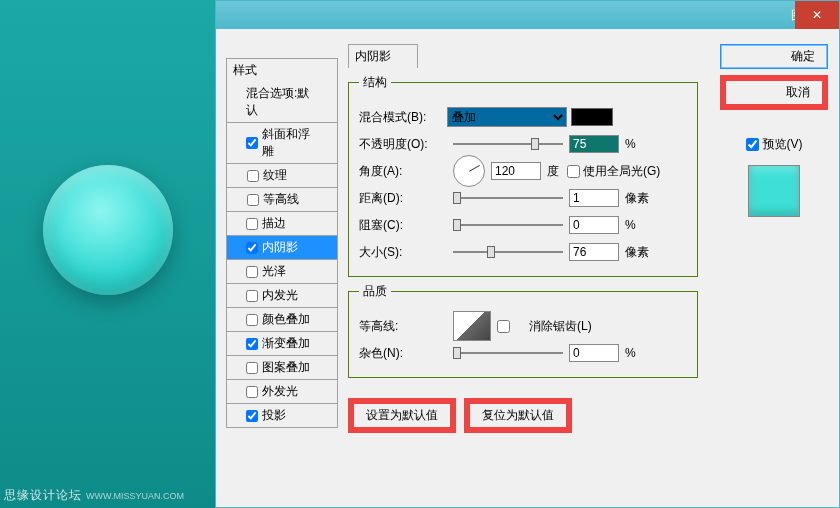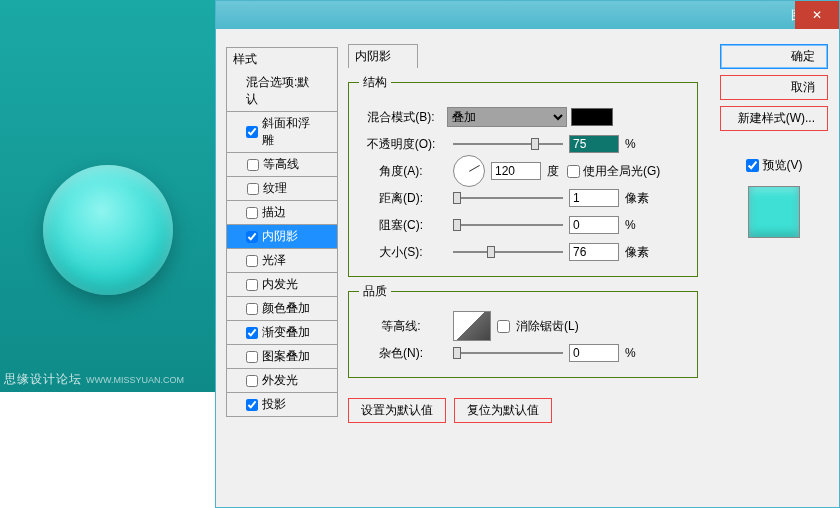--- a/index.html
+++ b/index.html
@@ -1,49 +1,49 @@
 <!DOCTYPE html>
 <html><head>
 <meta charset="utf-8">
 <style>
 *{box-sizing:border-box;margin:0;padding:0;font-family:"Microsoft YaHei","SimSun",sans-serif;font-size:12px}
 body{background:#fff;width:840px;height:508px;overflow:hidden;position:relative}
-.canvas-area{position:absolute;left:0;top:0;width:215px;height:392px;background:linear-gradient(180deg,#1ba9a6 0%,#0e8b89 100%)}
+.canvas-area{position:absolute;left:0;top:0;width:215px;height:508px;background:linear-gradient(180deg,#1ba9a6 0%,#0e8b89 100%)}
 .sphere{position:absolute;left:43px;top:165px;width:130px;height:130px;border-radius:50%;background:radial-gradient(circle at 45% 35%,#8ff5f0 0%,#5ee8e2 30%,#2fd5ce 60%,#1bb8b2 100%);box-shadow:0 8px 20px rgba(0,0,0,.25),inset 0 -8px 20px rgba(0,0,0,.15),inset 0 6px 15px rgba(255,255,255,.4)}
 .watermark{position:absolute;left:4px;bottom:4px;color:#d0e8e7;font-size:11px;letter-spacing:1px}
 .watermark .url{font-family:Arial;font-size:9px;color:#a8d4d2;letter-spacing:0;margin-left:4px}
 .dialog{position:absolute;left:215px;top:0;width:625px;height:508px;background:#f0f0f0;border:1px solid #4db4cc}
 .titlebar{height:28px;background:linear-gradient(#6dc7d9,#4fb8cd);display:flex;align-items:center;justify-content:flex-end;position:relative;color:#fff}
 .closebtn{position:absolute;right:0;top:0;width:44px;height:28px;background:#c84031;color:#fff;display:flex;align-items:center;justify-content:center;cursor:pointer;font-size:14px}
 .dlg-body{position:absolute;top:28px;left:0;right:0;bottom:0;padding:10px}
-.styles-panel{position:absolute;left:10px;top:18px;width:112px}
+.styles-panel{position:absolute;left:10px;top:29px;width:112px}
 .styles-panel .hdr{border:1px solid #a0a0a0;border-bottom:none;padding:3px 6px;background:#f0f0f0}
 .styles-panel .row{border:1px solid #a0a0a0;border-top:none;padding:3px 19px;display:flex;align-items:center;gap:4px;cursor:pointer}
 .styles-panel .row.sub{padding-left:20px}
 .styles-panel .row.sel{background:#1e90ff;color:#fff}
 .styles-panel input[type=checkbox]{width:12px;height:12px}
 .settings{position:absolute;left:132px;top:15px;width:350px}
 .sect-title{border:1px solid #a0a0a0;border-bottom:none;padding:3px 6px;background:#f0f0f0;width:70px}
 fieldset{border:1px solid #4d7c0f;padding:10px 10px 8px;margin-top:6px;background:#f0f0f0}
 legend{padding:0 4px}
 .frow{display:flex;align-items:center;margin:5px 0;height:22px}
-.flabel{width:88px;text-align:center;padding-right:4px}
-select{height:20px;width:120px;border:1px solid #888;background:#a3a3a3}
+.flabel{width:88px;text-align:left;padding-right:4px}
+select{height:20px;width:120px;border:1px solid #888;background:#0369a1}
 .swatch{width:42px;height:18px;background:#000;border:1px solid #666;margin-left:4px;cursor:pointer}
 .slider{flex:0 0 110px;height:6px;position:relative;margin:0 6px}
 .slider .track{position:absolute;top:2px;left:0;right:0;height:2px;background:#888}
 .slider .thumb{position:absolute;top:-3px;width:8px;height:12px;background:#e0e0e0;border:1px solid #666;cursor:pointer}
 .numbox{width:50px;height:18px;border:1px solid #888;text-align:left;padding:1px 3px;background:#fff}
 .numbox.sel{background:#0f766e;color:#fff}
 .unit{margin-left:6px}
 .angle-dial{width:32px;height:32px;border:1px solid #888;border-radius:50%;background:#fff;position:relative;margin:0 6px}
 .angle-dial .hand{position:absolute;left:50%;top:50%;width:12px;height:1px;background:#333;transform-origin:0 0;transform:rotate(-30deg)}
 .contour{width:38px;height:30px;border:1px solid #888;background:linear-gradient(135deg,#fff 0%,#fff 48%,#666 48%,#444 100%);margin:0 6px;cursor:pointer}
 .btnrow{display:flex;gap:8px;margin-top:20px;justify-content:flex-start}
-.btn{border:1px solid #ef4444;background:#f0f0f0;padding:3px 12px;cursor:pointer}
+.btn{border:6px solid #ef4444;background:#f0f0f0;padding:3px 12px;cursor:pointer}
 .rightcol{position:absolute;right:10px;top:15px;width:110px;display:flex;flex-direction:column;gap:6px;align-items:center}
 .rightcol .btn{width:108px;text-align:right}
 .rightcol .btn.primary{border:1px solid #1e90ff;box-shadow:0 0 0 1px #7ac3ff inset}
 .prev-chk{display:flex;align-items:center;gap:4px;margin-top:20px}
 .preview-box{width:52px;height:52px;border:1px solid #888;background:#3ee0d6;margin-top:6px;box-shadow:inset 0 -4px 8px rgba(0,0,0,.2),inset 0 4px 8px rgba(255,255,255,.3)}
 </style>
 </head>
 <body>
 
 <div class="canvas-area">
@@ -64,25 +64,25 @@
     <div class="styles-panel">
       <div class="hdr">样式</div>
       <div class="row">混合选项:默认</div>
       <div id="style-rows">
           <div class="row">
             <input type="checkbox" checked="" style="">
             <span>斜面和浮雕</span>
           </div>
           <div class="row sub">
             <input type="checkbox" style="">
+            <span>纹理</span>
+          </div>
+          <div class="row sub">
+            <input type="checkbox" style="">
             <span>等高线</span>
-          </div>
-          <div class="row sub">
-            <input type="checkbox" style="">
-            <span>纹理</span>
           </div>
           <div class="row">
             <input type="checkbox" style="">
             <span>描边</span>
           </div>
           <div class="row sel">
             <input type="checkbox" checked="" style="">
             <span>内阴影</span>
           </div>
           <div class="row">
@@ -172,21 +172,21 @@
           <span class="unit">像素</span>
         </div>
       </fieldset>
 
       <fieldset>
         <legend>品质</legend>
         <div class="frow">
           <div class="flabel">等高线:</div>
           <div class="contour"></div>
           <input type="checkbox" style="">
-          <span style="margin-left:6px">消除锯齿(L)</span>
+          <span style="margin-left:19px">消除锯齿(L)</span>
         </div>
         <div class="frow">
           <div class="flabel">杂色(N):</div>
           <div class="slider">
               <div class="track"></div>
               <div class="thumb" style="left:0"></div>
             </div>
           <div class="numbox">0</div>
           <span class="unit">%</span>
         </div>
@@ -194,21 +194,20 @@
 
       <div class="btnrow">
         <button class="btn">设置为默认值</button>
         <button class="btn">复位为默认值</button>
       </div>
     </div>
 
     <div class="rightcol">
       <button class="btn primary">确定</button>
       <button class="btn">取消</button>
-      <button class="btn">新建样式(W)...</button>
       <label class="prev-chk">
         <input type="checkbox" checked="" style="">
         <span>预览(V)</span>
       </label>
       <div class="preview-box"></div>
     </div>
   </div>
 </div>
 
 </body></html>

